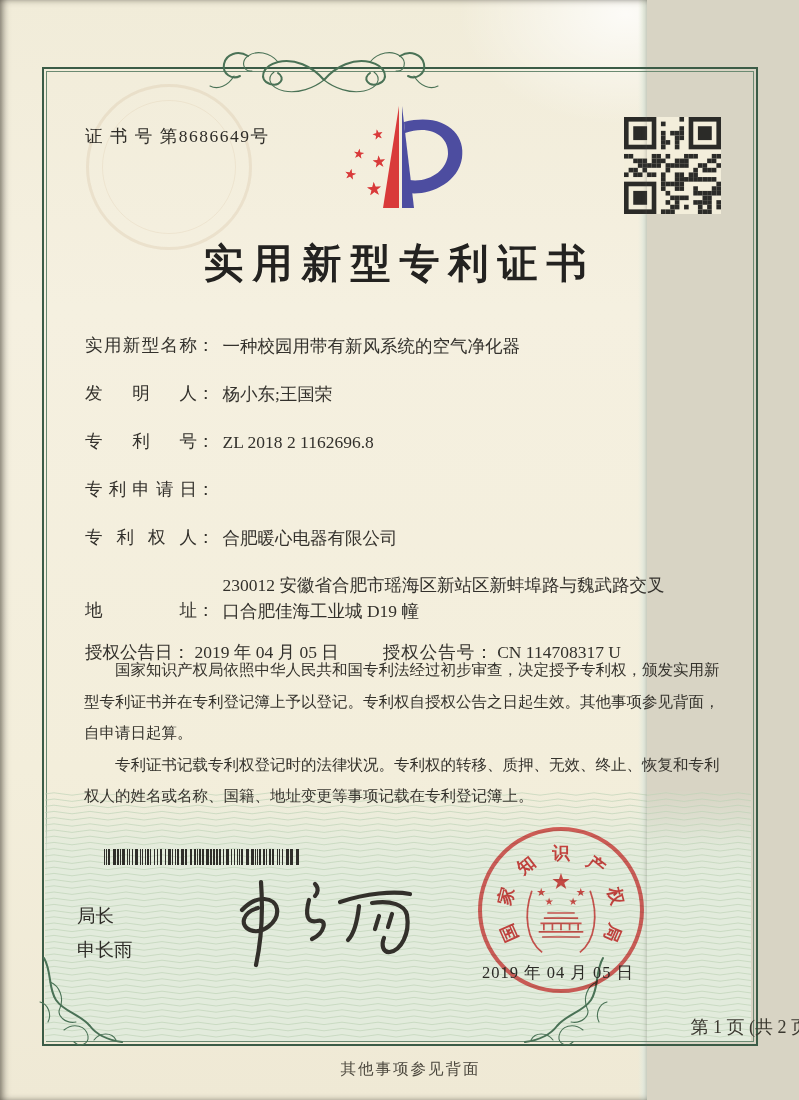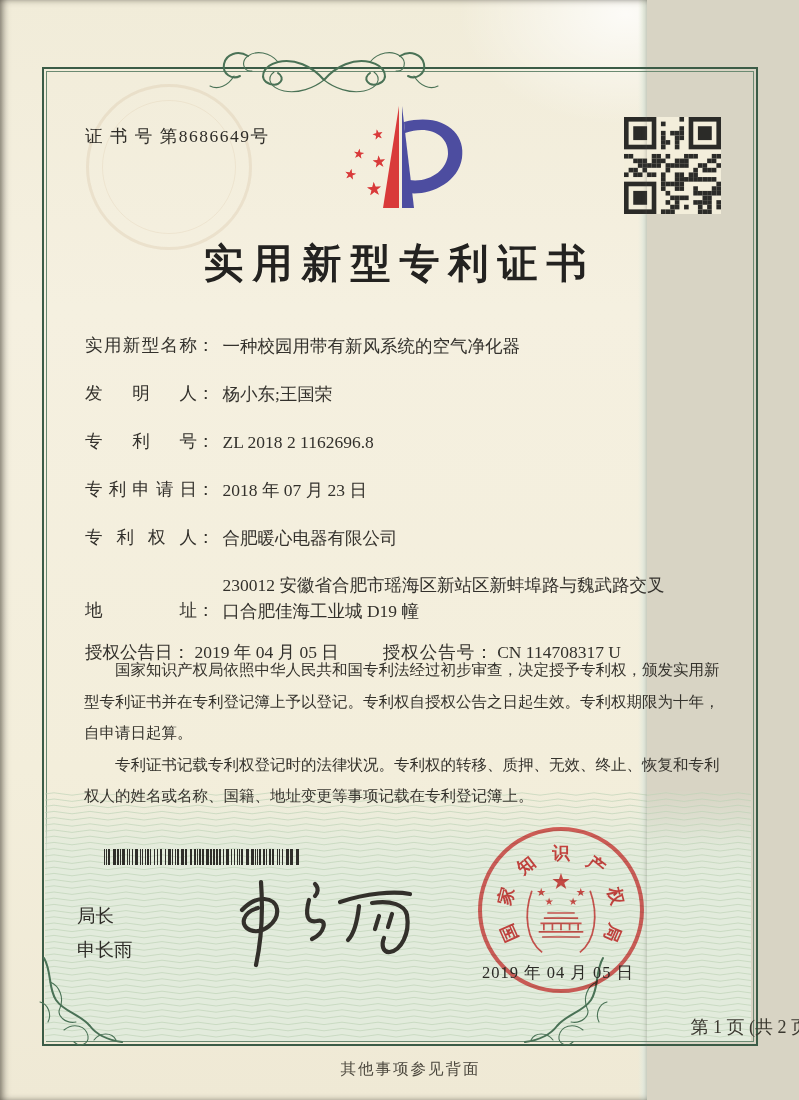--- a/index.html
+++ b/index.html
@@ -376,21 +376,20 @@
       <span class="value">杨小东;王国荣</span>
     </div>
     <div class="row">
       <span class="label">专利号</span>
         <span class="colon">：</span>
       <span class="value">ZL 2018 2 1162696.8</span>
     </div>
     <div class="row">
       <span class="label">专利申请日</span>
         <span class="colon">：</span>
-      <span class="value">2018 年 07 月 23 日</span>
     </div>
     <div class="row">
       <span class="label">专利权人</span>
         <span class="colon">：</span>
       <span class="value">合肥暖心电器有限公司</span>
     </div>
     <div class="row address">
       <span class="label">地址</span>
         <span class="colon">：</span>
       <span class="value" style="max-width:452px">230012 安徽省合肥市瑶海区新站区新蚌埠路与魏武路交叉口合肥佳海工业城 D19 幢</span>
@@ -401,21 +400,21 @@
         <span>2019 年 04 月 05 日</span>
       </div>
       <div class="g2">
         <span class="label2">授权公告号</span><span class="colon">：</span>
         <span>CN 114708317 U</span>
       </div>
     </div>
   </div>
 
   <div class="legal">
-    <p>国家知识产权局依照中华人民共和国专利法经过初步审查，决定授予专利权，颁发实用新型专利证书并在专利登记簿上予以登记。专利权自授权公告之日起生效。专利权期限为十年，自申请日起算。</p>
+    <p>国家知识产权局依照中华人民共和国专利法经过初步审查，决定授予专利权，颁发实用新型专利证书并在专利登记簿上予以登记。专利权自授权公告之日起生效。其他事项参见背面，自申请日起算。</p>
     <p>专利证书记载专利权登记时的法律状况。专利权的转移、质押、无效、终止、恢复和专利权人的姓名或名称、国籍、地址变更等事项记载在专利登记簿上。</p>
   </div>
 
   <svg class="barcode" id="barcode" viewBox="0 0 198 16" preserveAspectRatio="none">
       <rect x="0" y="0" width="1" height="16" fill="#2f2e2a"></rect>
       <rect x="2" y="0" width="1" height="16" fill="#2f2e2a"></rect>
       <rect x="4" y="0" width="2" height="16" fill="#2f2e2a"></rect>
       <rect x="9" y="0" width="3" height="16" fill="#2f2e2a"></rect>
       <rect x="13" y="0" width="2" height="16" fill="#2f2e2a"></rect>
       <rect x="16" y="0" width="1" height="16" fill="#2f2e2a"></rect>

